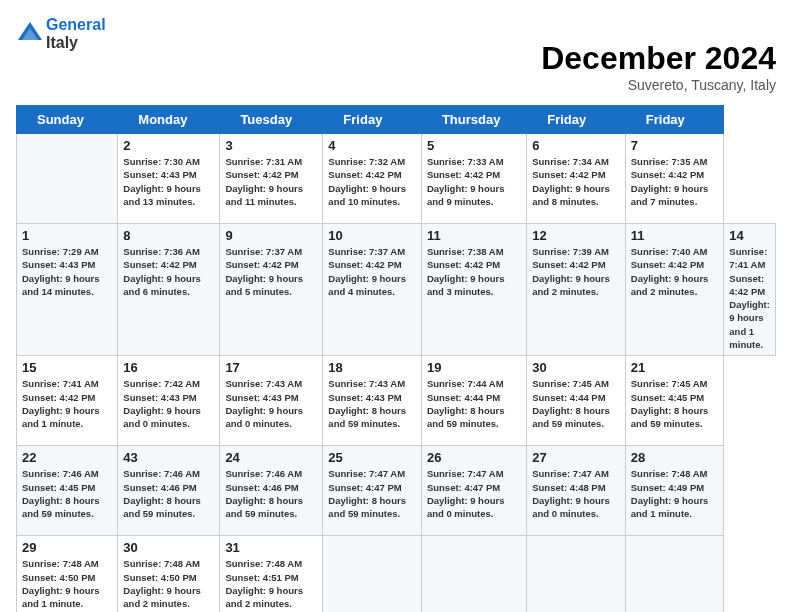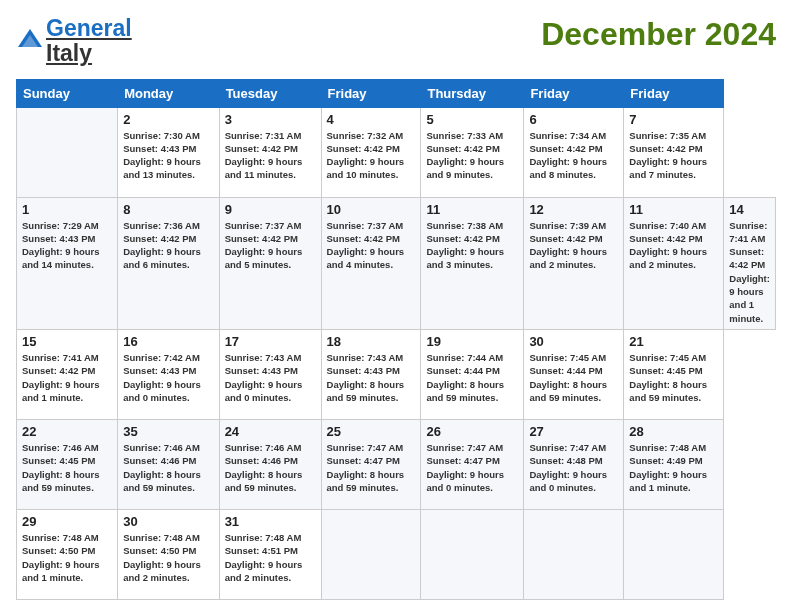--- a/index.html
+++ b/index.html
@@ -14,56 +14,56 @@
       display: flex;
       justify-content: space-between;
       align-items: flex-start;
       margin-bottom: 12px;
     }
     .logo {
       display: flex;
       align-items: center;
     }
     .logo-text {
-      font-size: 23px;
+      font-size: 16px;
       font-weight: bold;
       color: #333;
       line-height: 1.1;
-      text-decoration: underline;
     }
     .logo-text span {
       color: #1a6fc4;
     }
     .logo-icon {
       width: 28px;
       height: 28px;
       margin-right: 2px;
     }
     .title-block {
       text-align: right;
     }
     .month-title {
       font-size: 32px;
       font-weight: bold;
-      color: #4d7c0f;
+      color: #000000;
+      margin-top: 24px;
     }
     .location {
       font-size: 14px;
       color: #555;
     }
     .calendar {
       width: 100%;
       border-collapse: collapse;
       font-size: 11px;
     }
     .calendar th {
       background: #1a6fc4;
       color: #fff;
       text-align: left;
-      padding: 6px 6px;
+      padding: 6px 20px;
       font-size: 13px;
       font-weight: bold;
       border: 1px solid #1a6fc4;
     }
     .calendar td {
       border: 1px solid #ccc;
       vertical-align: top;
       padding: 4px 5px;
       width: calc(100% / 7);
       min-height: 80px;
@@ -102,20 +102,21 @@
       <polygon points="14,8 22,20 6,20" fill="#fff" opacity="0.3"></polygon>
     </svg>
     <div>
       <div class="logo-text">
         <span>General</span><br><span style="color:#333">Italy</span>
       </div>
     </div>
   </div>
   <div class="title-block">
     <div class="month-title">December 2024</div>
+    <div class="location">Suvereto, Tuscany, Italy</div>
   </div>
 </div>
 
 <table class="calendar">
   <thead>
     <tr>
       <th>Sunday</th>
       <th>Monday</th>
       <th>Tuesday</th>
       <th>Friday</th>
@@ -303,21 +304,21 @@
       <tr>
         <td>
         <span class="day-num">22</span>
         <div class="day-info">
           Sunrise: 7:46 AM<br>
           Sunset: 4:45 PM<br>
           Daylight: 8 hours and 59 minutes.
         </div>
       </td>
         <td>
-        <span class="day-num">35</span>
+        <span class="day-num">43</span>
         <div class="day-info">
           Sunrise: 7:46 AM<br>
           Sunset: 4:46 PM<br>
           Daylight: 8 hours and 59 minutes.
         </div>
       </td>
         <td>
         <span class="day-num">24</span>
         <div class="day-info">
           Sunrise: 7:46 AM<br>

